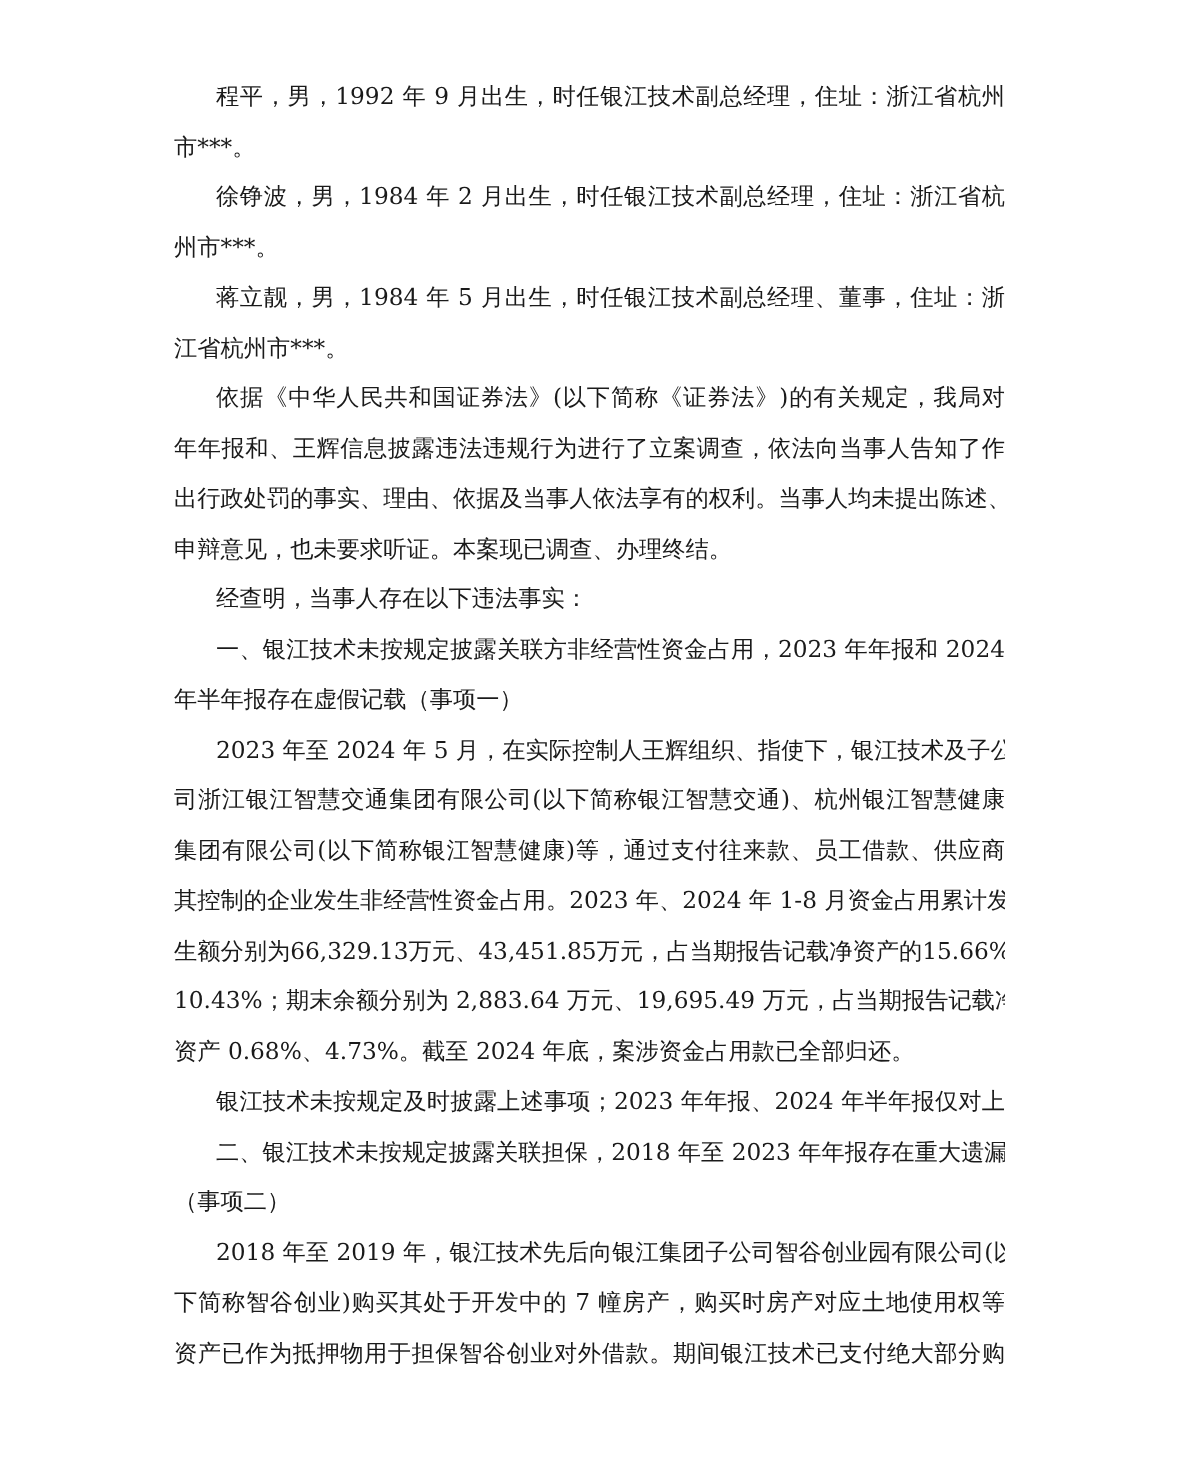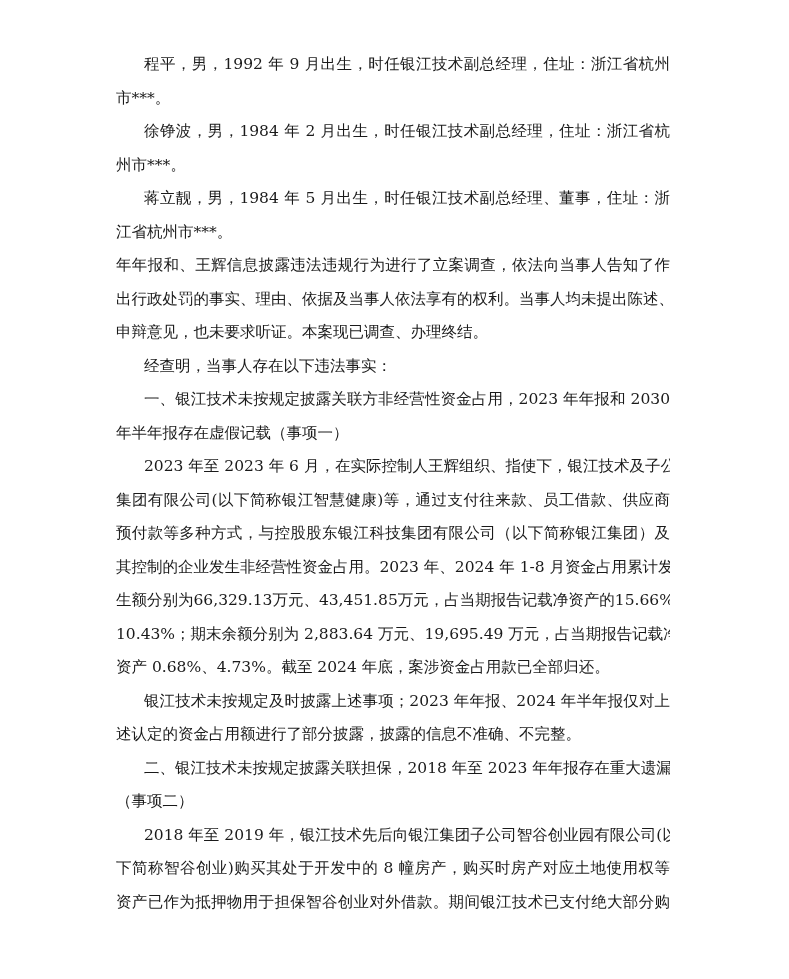--- a/index.html
+++ b/index.html
@@ -26,47 +26,47 @@
   </div>
   <div>
     <div class="line indent">徐铮波，男，1984 年 2 月出生，时任银江技术副总经理，住址：浙江省杭</div>
     <div class="line last">州市***。</div>
   </div>
   <div>
     <div class="line indent">蒋立靓，男，1984 年 5 月出生，时任银江技术副总经理、董事，住址：浙</div>
     <div class="line last">江省杭州市***。</div>
   </div>
   <div>
+    <div class="line indent">依据《中华人民共和国证券法》(以下简称《证券法》)的有关规定，我局对</div>
     <div class="line">年年报和、王辉信息披露违法违规行为进行了立案调查，依法向当事人告知了作</div>
     <div class="line">出行政处罚的事实、理由、依据及当事人依法享有的权利。当事人均未提出陈述、</div>
     <div class="line last">申辩意见，也未要求听证。本案现已调查、办理终结。</div>
   </div>
   <div>
     <div class="line indent last">经查明，当事人存在以下违法事实：</div>
   </div>
   <div>
-    <div class="line indent">一、银江技术未按规定披露关联方非经营性资金占用，2023 年年报和 2030</div>
+    <div class="line indent">一、银江技术未按规定披露关联方非经营性资金占用，2023 年年报和 2024</div>
     <div class="line last">年半年报存在虚假记载（事项一）</div>
   </div>
   <div>
-    <div class="line indent">2023 年至 2023 年 6 月，在实际控制人王辉组织、指使下，银江技术及子公</div>
+    <div class="line indent">2023 年至 2024 年 5 月，在实际控制人王辉组织、指使下，银江技术及子公</div>
+    <div class="line">司浙江银江智慧交通集团有限公司(以下简称银江智慧交通)、杭州银江智慧健康</div>
     <div class="line">集团有限公司(以下简称银江智慧健康)等，通过支付往来款、员工借款、供应商</div>
-    <div class="line">预付款等多种方式，与控股股东银江科技集团有限公司（以下简称银江集团）及</div>
     <div class="line">其控制的企业发生非经营性资金占用。2023 年、2024 年 1-8 月资金占用累计发</div>
     <div class="line">生额分别为66,329.13万元、43,451.85万元，占当期报告记载净资产的15.66%、</div>
     <div class="line">10.43%；期末余额分别为 2,883.64 万元、19,695.49 万元，占当期报告记载净</div>
     <div class="line last">资产 0.68%、4.73%。截至 2024 年底，案涉资金占用款已全部归还。</div>
   </div>
   <div>
     <div class="line indent">银江技术未按规定及时披露上述事项；2023 年年报、2024 年半年报仅对上</div>
-    <div class="line last">述认定的资金占用额进行了部分披露，披露的信息不准确、不完整。</div>
   </div>
   <div>
     <div class="line indent">二、银江技术未按规定披露关联担保，2018 年至 2023 年年报存在重大遗漏</div>
     <div class="line last">（事项二）</div>
   </div>
   <div>
     <div class="line indent">2018 年至 2019 年，银江技术先后向银江集团子公司智谷创业园有限公司(以</div>
-    <div class="line">下简称智谷创业)购买其处于开发中的 8 幢房产，购买时房产对应土地使用权等</div>
+    <div class="line">下简称智谷创业)购买其处于开发中的 7 幢房产，购买时房产对应土地使用权等</div>
     <div class="line">资产已作为抵押物用于担保智谷创业对外借款。期间银江技术已支付绝大部分购</div>
 
   </div>
 </div>
 
 </body></html>

